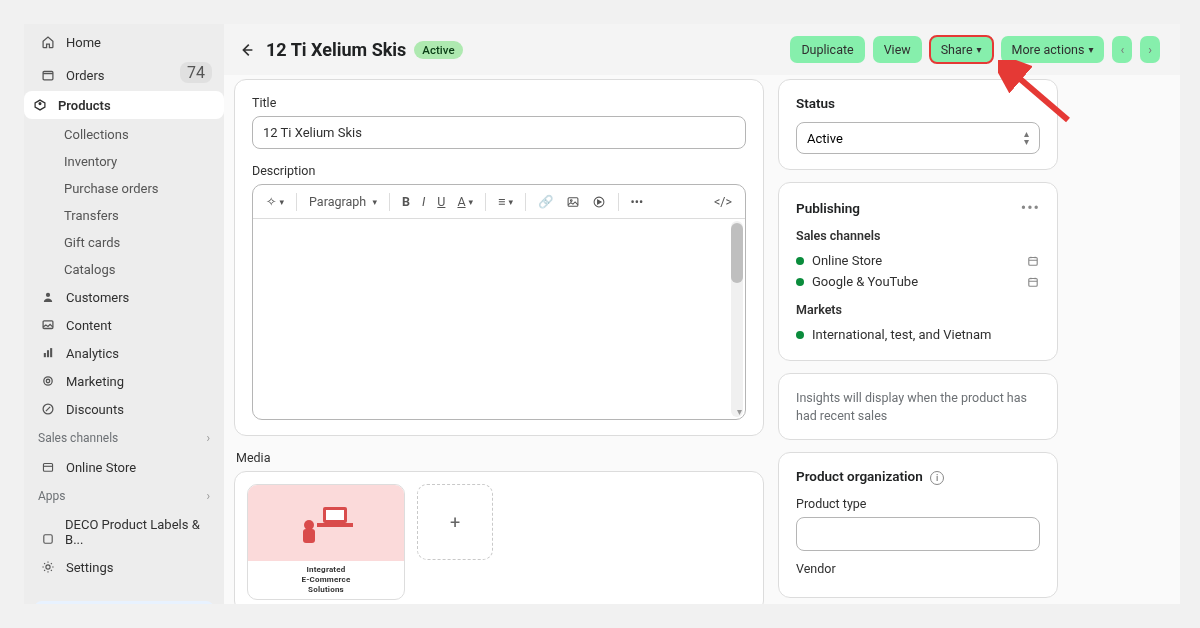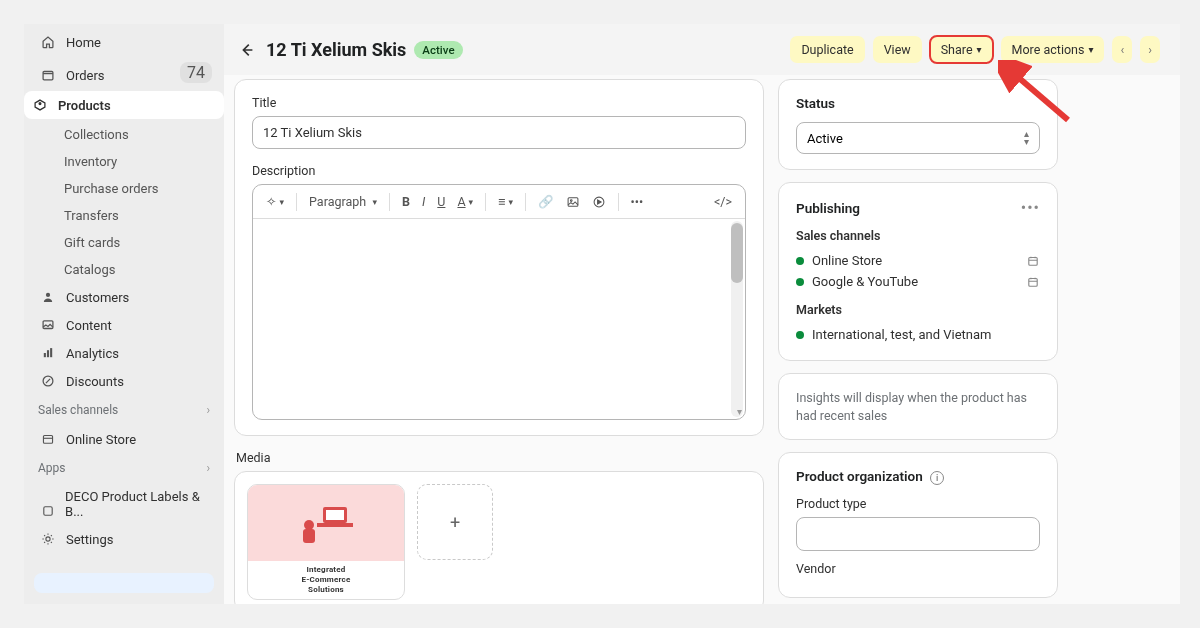--- a/index.html
+++ b/index.html
@@ -15,21 +15,21 @@
   .nav-heading { padding:8px 14px; color:#6d7175; font-size:12px; display:flex; align-items:center; }
   .nav-heading .chev { margin-left:auto; color:#999; }
   .bottom-banner { margin:20px 10px 0; background:#e8f2ff; border-radius:8px; padding:10px 10px; font-size:12.5px; display:flex; gap:8px; }
   
   .main { flex:1; overflow:auto; }
   .header { display:flex; align-items:center; padding:12px 20px 12px 12px; gap:8px; background:#f4f4f4; }
   .header .back { width:22px; height:22px; display:flex; align-items:center; justify-content:center; font-size:18px; cursor:pointer; }
   .header .title { font-size:18px; font-weight:700; color:#202223; }
   .status-pill { background:#aee9b0; color:#0a3d15; font-size:11.5px; padding:2px 8px; border-radius:9px; font-weight:500; }
   .header .spacer { flex:1; }
-  .hbtn { background:#fef9c3; border:none; padding:6px 11px; font-size:12.5px; border-radius:7px; color:#303030; cursor:pointer; display:flex; align-items:center; gap:4px; }
+  .hbtn { background:#86efac; border:none; padding:6px 11px; font-size:12.5px; border-radius:7px; color:#303030; cursor:pointer; display:flex; align-items:center; gap:4px; }
   .hbtn.share { outline:2px solid #e53935; outline-offset:-1px; }
   .hbtn.nav-arrow { padding:6px 8px; color:#777; }
   
   .content { display:flex; gap:14px; padding:4px 10px 20px 10px; align-items:flex-start; }
   .card { background:#fff; border:1px solid #dcdcdc; border-radius:12px; padding:15px 17px; }
   .left-col { width:530px; display:flex; flex-direction:column; }
   .left-col .card { width:100%; }
   .right-col { width:280px; display:flex; flex-direction:column; gap:12px; }
   .field-label { font-size:12.5px; color:#303030; margin-bottom:6px; }
   .text-input { width:100%; border:1px solid #b5b5b5; border-radius:8px; padding:8px 10px; font-size:13px; color:#303030; }
@@ -137,20 +137,29 @@
     </div>
     <div class="nav-item">
       <span class="ic">
           <svg width="14" height="14" viewBox="0 0 20 20" fill="#555">
             <rect x="4" y="10" width="3" height="6"></rect>
             <rect x="8.5" y="6" width="3" height="10"></rect>
             <rect x="13" y="3" width="3" height="13"></rect>
           </svg>
         </span>
       <span>Analytics</span>
+    </div>
+    <div class="nav-item">
+      <span class="ic">
+          <svg width="14" height="14" viewBox="0 0 20 20" fill="none" stroke="#555" stroke-width="1.8">
+            <circle cx="10" cy="10" r="6"></circle>
+            <circle cx="10" cy="10" r="2.5"></circle>
+          </svg>
+        </span>
+      <span>Marketing</span>
     </div>
     <div class="nav-item">
       <span class="ic">
           <svg width="14" height="14" viewBox="0 0 20 20" fill="none" stroke="#555" stroke-width="1.8">
             <circle cx="10" cy="10" r="7"></circle>
             <path d="M7 13l6-6M8 8h.01M12 12h.01"></path>
           </svg>
         </span>
       <span>Discounts</span>
     </div>

